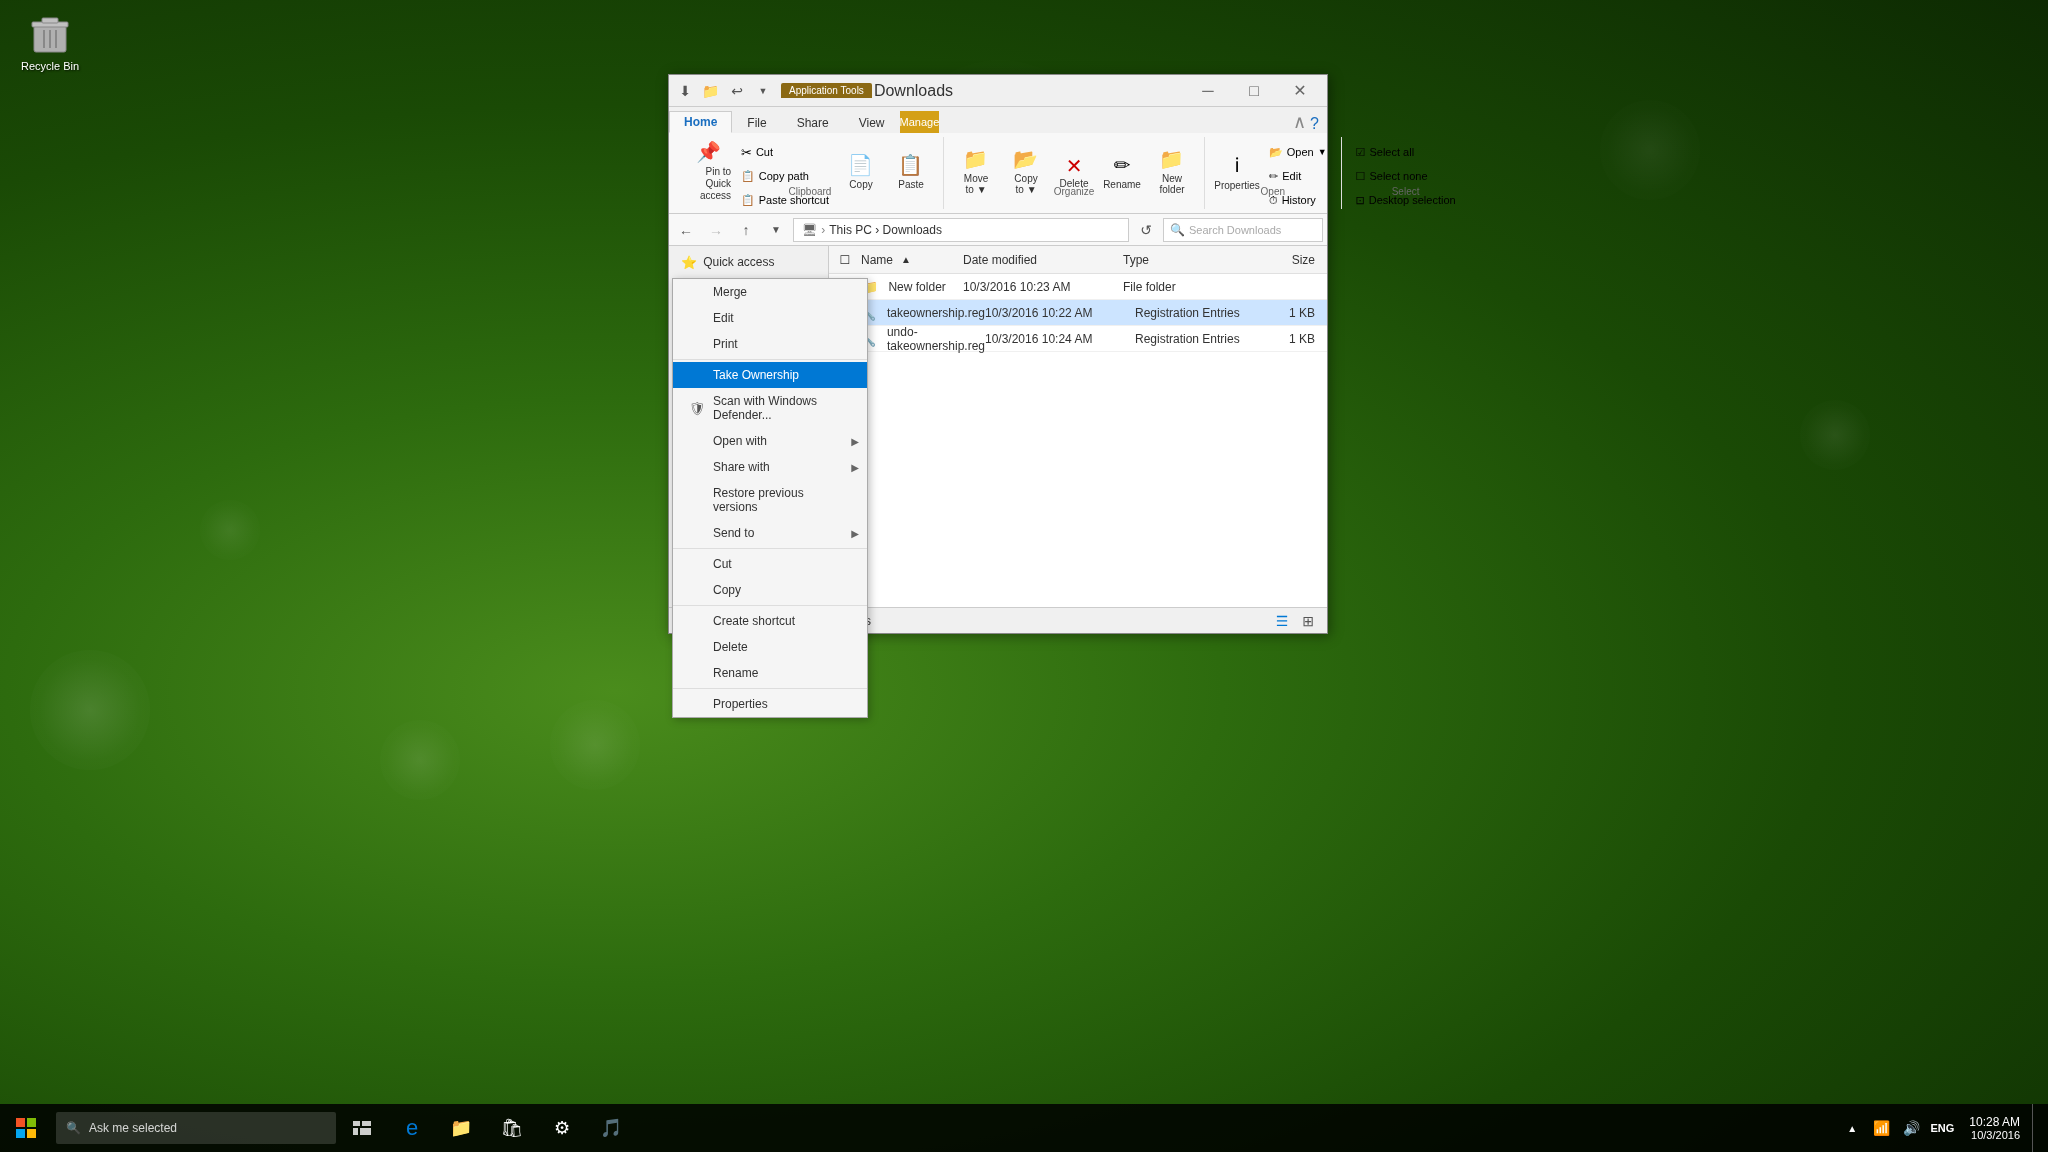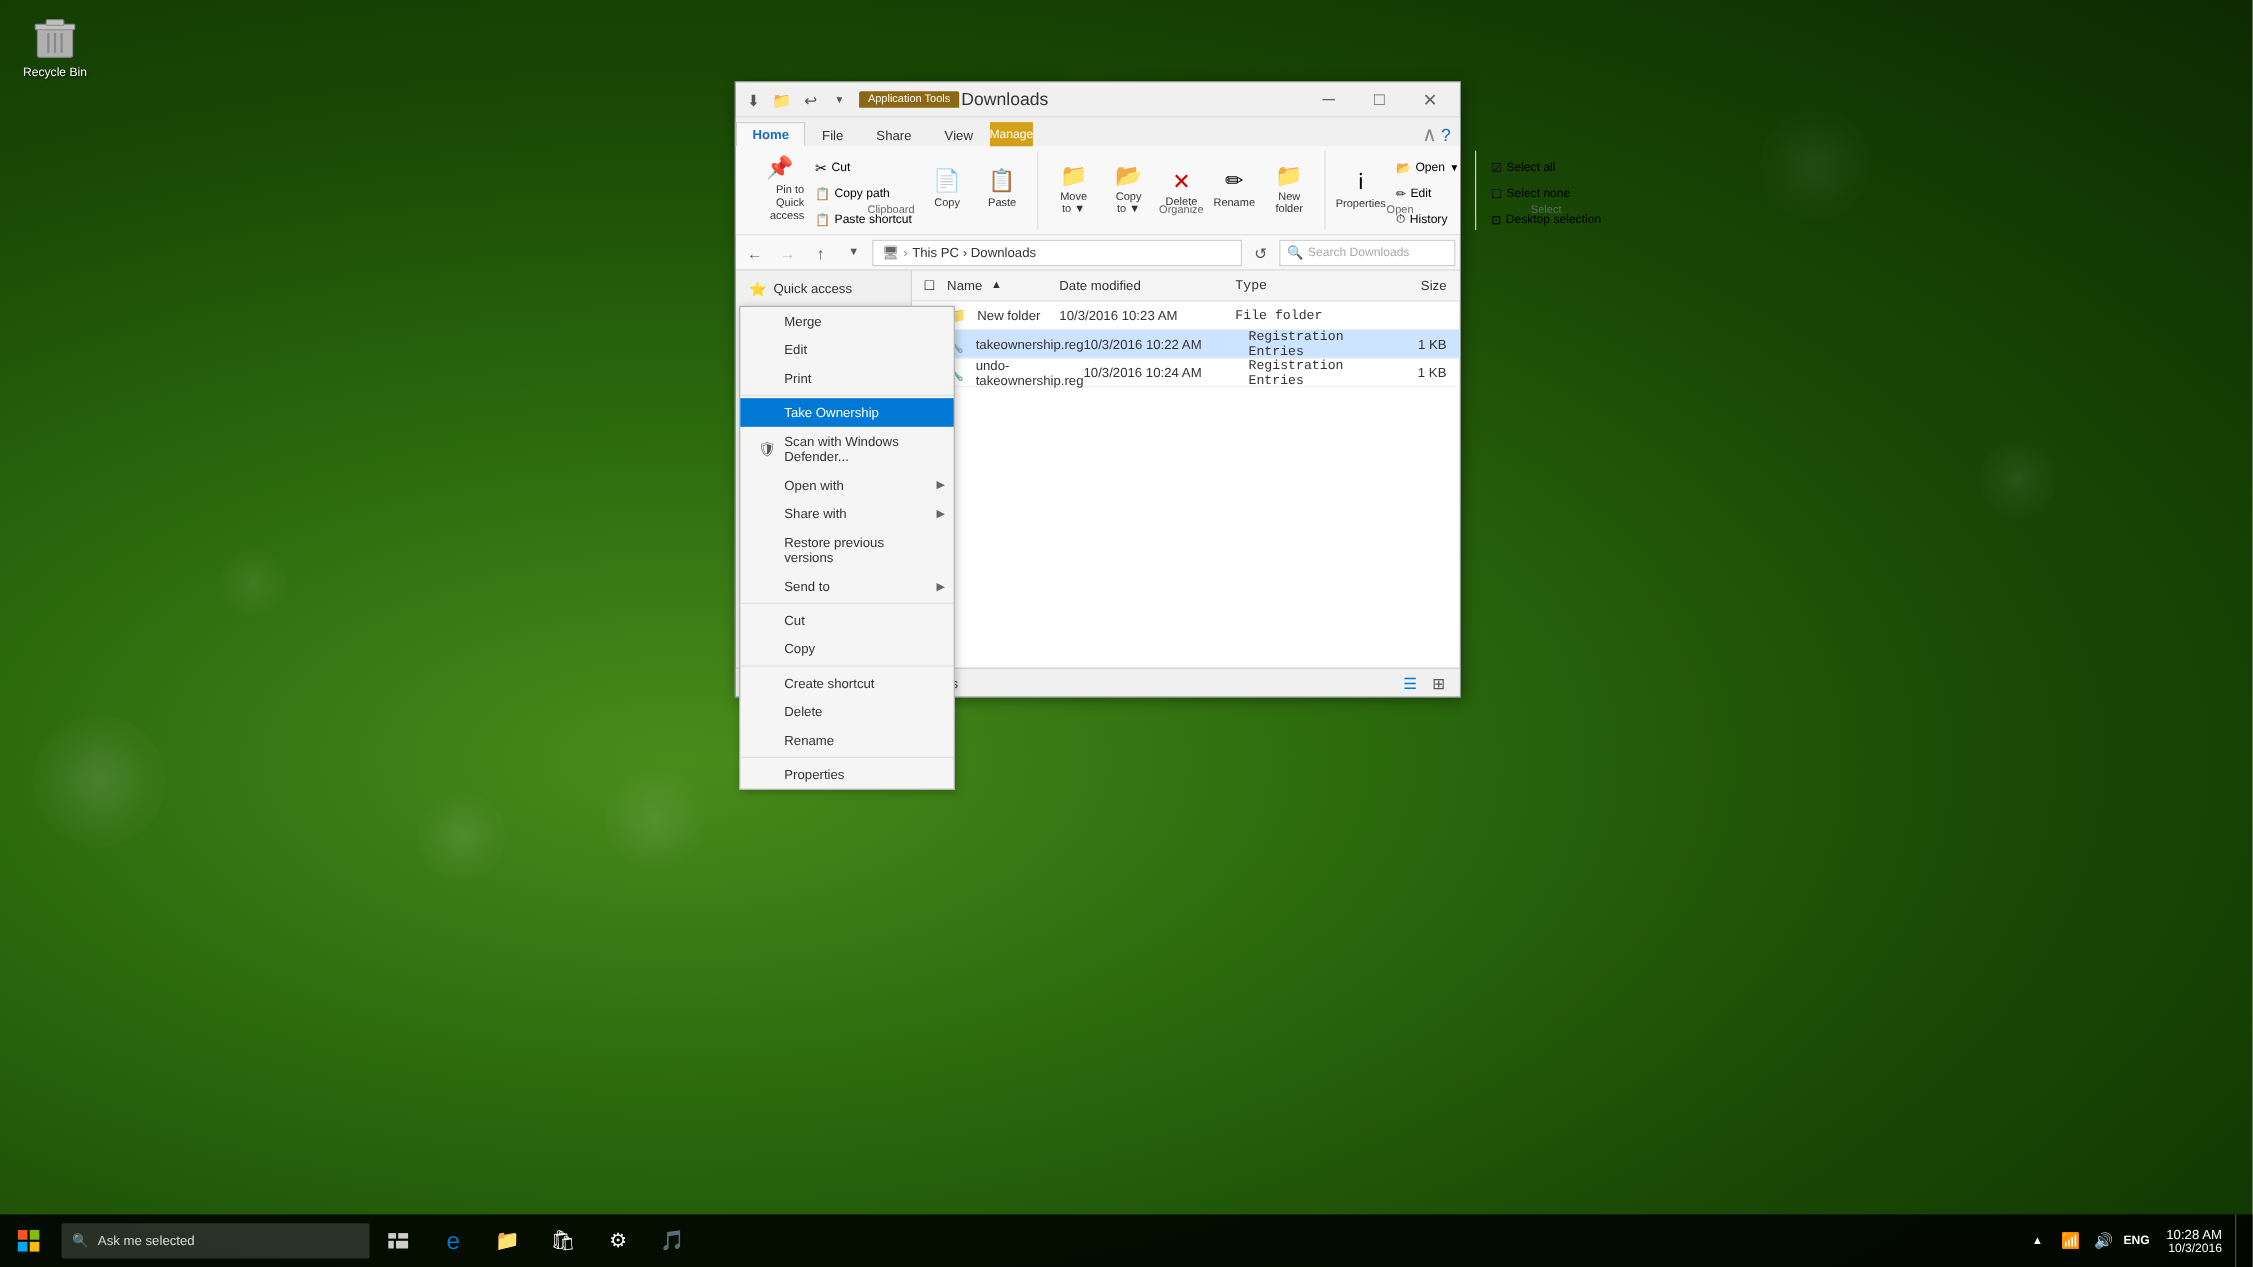--- a/index.html
+++ b/index.html
@@ -379,21 +379,21 @@
       background: #f5f5f5;
       font-size: 12px;
       color: #333;
       padding: 0 4px;
       position: sticky;
       top: 0;
     }
     .col-checkbox { width: 24px; display: flex; align-items: center; justify-content: center; }
     .col-name { flex: 1; padding-left: 4px; display: flex; align-items: center; gap: 4px; }
     .col-date { width: 160px; }
-    .col-type { width: 140px; font-family: Liberation Mono, monospace; }
+    .col-type { width: 140px; }
     .col-size { width: 60px; text-align: right; padding-right: 8px; }
     .col-sort { font-size: 10px; margin-left: 4px; }
     .file-row {
       display: flex;
       align-items: center;
       height: 26px;
       font-size: 12px;
       color: #333;
       padding: 0 4px;
       border-bottom: 1px solid #f0f0f0;

